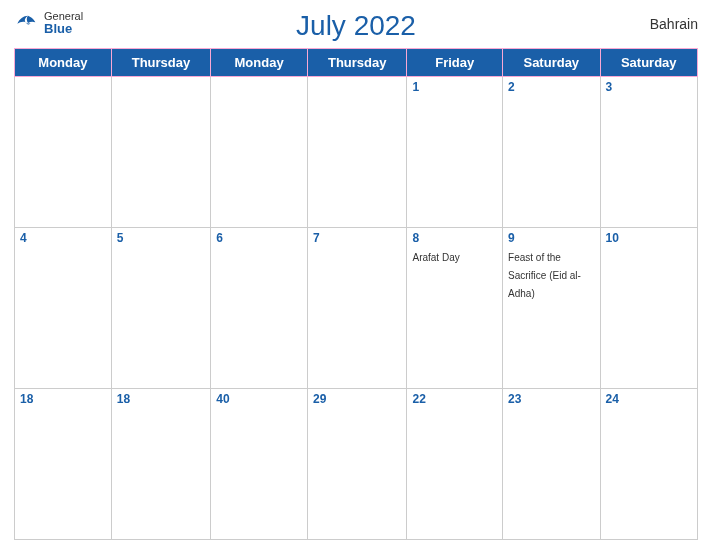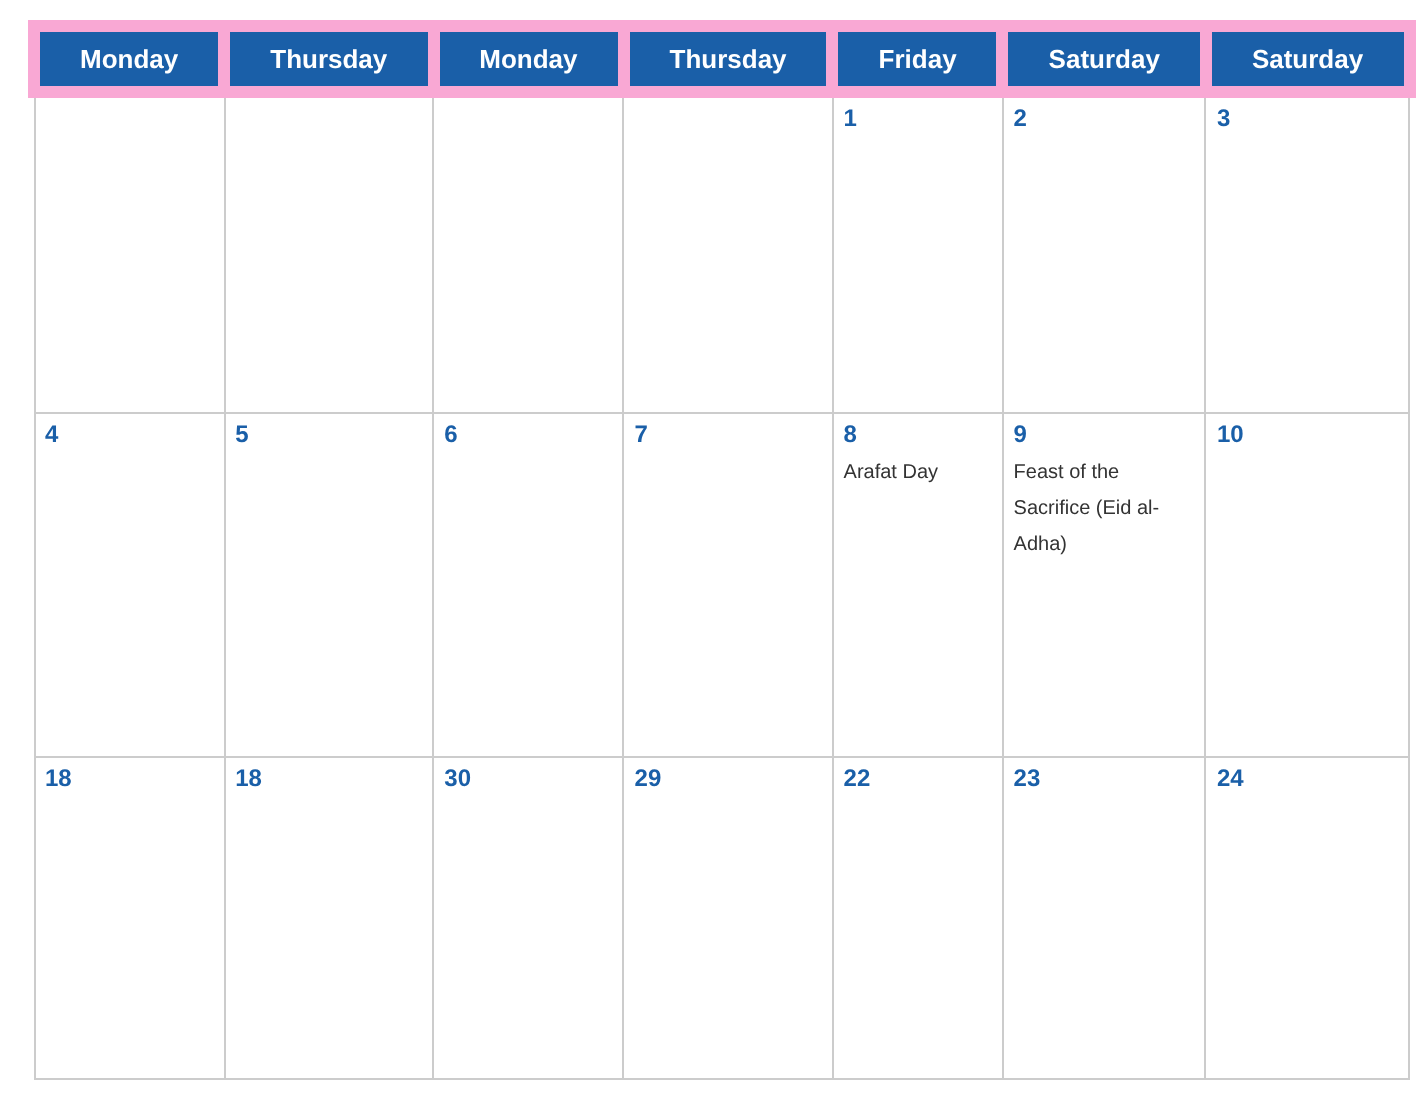--- a/index.html
+++ b/index.html
@@ -77,21 +77,21 @@
       flex: 1;
       border-collapse: collapse;
     }
     .calendar-table th {
       background-color: #1a5fa8;
       color: #fff;
       text-align: center;
       font-size: 13px;
       font-weight: bold;
       padding: 6px 20px;
-      border: 6px solid #f9a8d4;
+      border: 1px solid #f9a8d4;
     }
     .calendar-table td {
       border: 1px solid #ccc;
       vertical-align: top;
       width: calc(100% / 7);
       padding: 3px 5px;
       height: 72px;
       position: relative;
     }
     .day-number {
@@ -111,20 +111,39 @@
       margin-top: 20px;
     }
     td.empty-cell {
       background: #fff;
     }
   </style>
 </head>
 <body>
 
 <div class="calendar-wrapper">
+  <div class="header">
+    <div class="logo">
+      <div class="logo-container">
+        <svg class="logo-bird" viewBox="0 0 30 22" xmlns="http://www.w3.org/2000/svg">
+          <path d="M15 2 C10 2, 4 6, 2 12 C5 10, 8 9, 12 10 C10 7, 12 4, 15 2Z" fill="#1a5fa8"></path>
+          <path d="M15 2 C18 3, 22 6, 24 10 C21 9, 18 9, 15 11 C13 8, 13 4, 15 2Z" fill="#1a5fa8"></path>
+          <path d="M12 10 C14 12, 16 12, 18 11 C17 13, 15 14, 12 10Z" fill="#1a5fa8"></path>
+        </svg>
+        <div class="logo-text-block">
+          <span class="logo-text-general">General</span>
+          <span class="logo-text-blue">Blue</span>
+        </div>
+      </div>
+    </div>
+    <div class="title-block">
+      <h1 class="month-title">July 2022</h1>
+    </div>
+    <div class="country-label">Bahrain</div>
+  </div>
 
   <table class="calendar-table">
     <thead>
       <tr>
         <th>Monday</th>
         <th>Thursday</th>
         <th>Monday</th>
         <th>Thursday</th>
         <th>Friday</th>
         <th>Saturday</th>
@@ -175,21 +194,21 @@
           </td>
         </tr>
         <tr>
           <td>
             <span class="day-number">18</span>
           </td>
           <td>
             <span class="day-number">18</span>
           </td>
           <td>
-            <span class="day-number">30</span>
+            <span class="day-number">40</span>
           </td>
           <td>
             <span class="day-number">29</span>
           </td>
           <td>
             <span class="day-number">22</span>
           </td>
           <td>
             <span class="day-number">23</span>
           </td>

